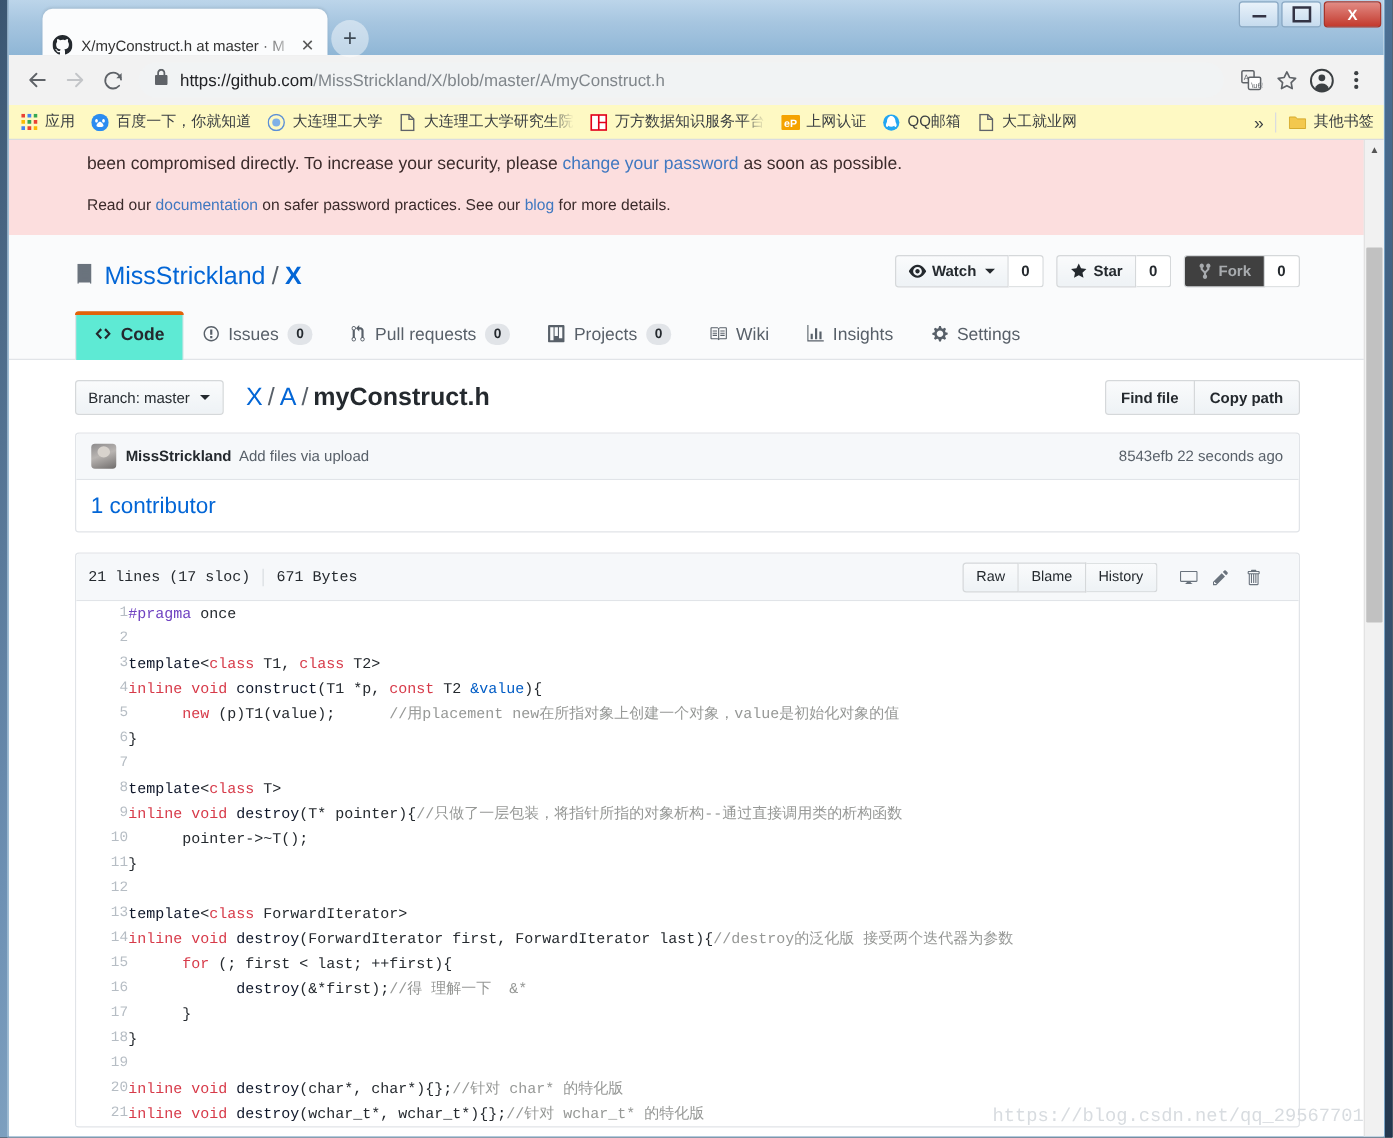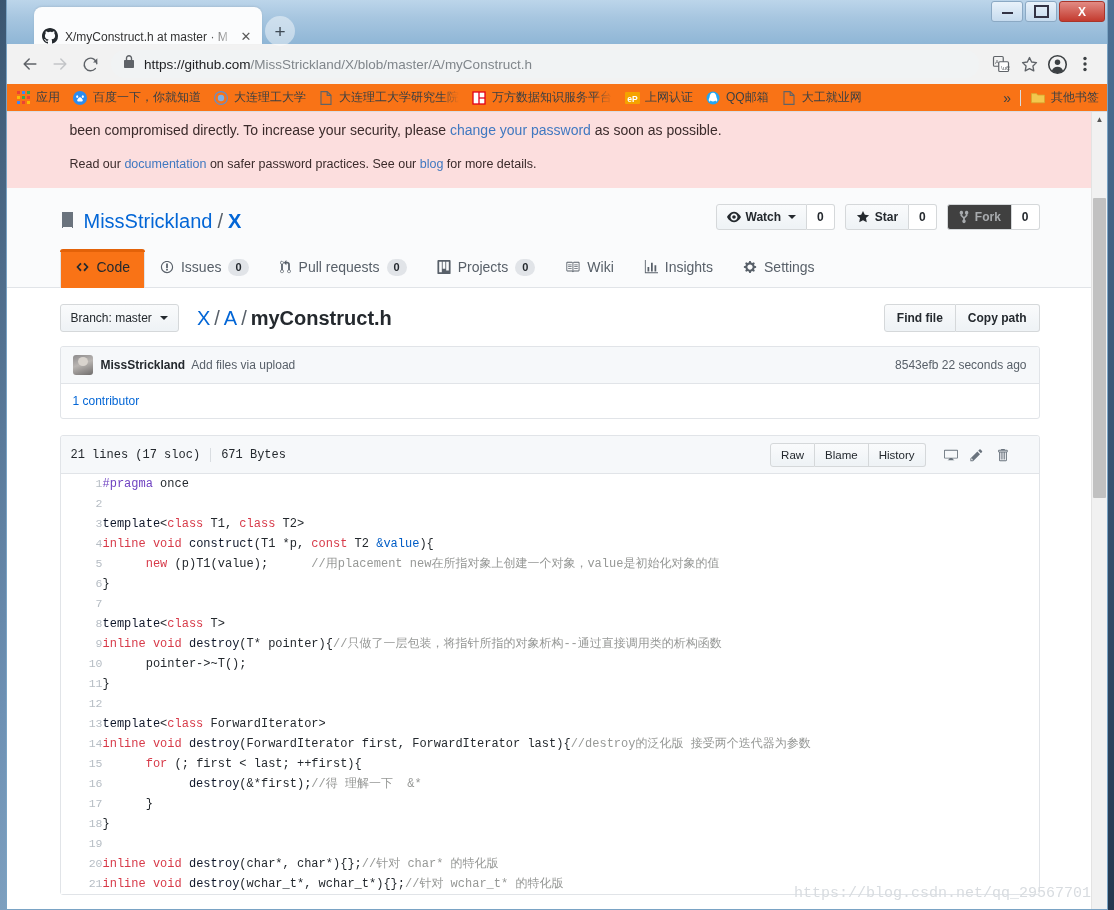--- a/index.html
+++ b/index.html
@@ -127,21 +127,21 @@
   .url .dim { color: #80868b; }
   .tbicon {
     width: 28px; height: 28px; flex: 0 0 auto;
     display: flex; align-items: center; justify-content: center;
     color: #5f6368; cursor: pointer;
   }
 
   
   .bookmarks {
     height: 28px;
-    background: #f97316;
+    background: #fef9c3;
     border-bottom: 1px solid #dadce0;
     display: flex; align-items: center;
     padding: 0 8px;
     box-sizing: border-box;
     font-size: 12px; color: #3c4043;
     position: relative;
   }
   .bm {
     display: flex; align-items: center;
     margin-right: 12px;
@@ -245,22 +245,22 @@
     display: flex; align-items: center; gap: 7px;
     padding: 9px 14px 11px 14px;
     font-size: 14px; color: #586069;
     border: 1px solid transparent;
     border-bottom: none;
     position: relative;
     cursor: pointer;
     white-space: nowrap;
   }
   .rtab.active {
-    color: #24292e; font-weight: normal;
-    background: #f97316;
+    color: #24292e; font-weight: bold;
+    background: #5eead4;
     border-color: #e1e4e8;
     border-radius: 3px 3px 0 0;
     margin-bottom: -1px;
     padding-bottom: 12px;
   }
   .rtab.active:before {
     content:''; position:absolute; left:-1px; right:-1px; top:-1px; height:3px;
     background:#e36209; border-radius:3px 3px 0 0;
   }
   .counter {
@@ -308,21 +308,21 @@
     background: linear-gradient(160deg,#8d8b8c 0%,#b9b5b2 45%,#6f6c6b 100%);
     overflow:hidden; position:relative;
   }
   .avatar:after{
     content:''; position:absolute; left:5px; top:2px; width:10px; height:9px;
     border-radius:50%; background:#d8d3cd;
   }
   .commit-author { font-size:12px; font-weight:bold; color:#24292e; margin-right:6px; }
   .commit-msg { font-size:12px; color:#586069; }
   .commit-meta { position:absolute; right:12px; font-size:12px; color:#586069; }
-  .contribrow { padding:10px 12px; font-size:12px; }
+  .contribrow { padding:10px 12px; font-size:18px; }
   .contribrow a { color:#0366d6; text-decoration:none; }
 
   
   .blobbox { border:1px solid #e1e4e8; border-radius:3px; margin-top:16px; background:#fff; }
   .blobheader {
     background:#f6f8fa; border-bottom:1px solid #e1e4e8;
     padding:9px 10px; display:flex; align-items:center;
     border-radius:3px 3px 0 0; position:relative; min-height:19px;
   }
   .blobinfo { font-family:"Liberation Mono", monospace; font-size:12px; color:#24292e; display:flex; align-items:center; }

